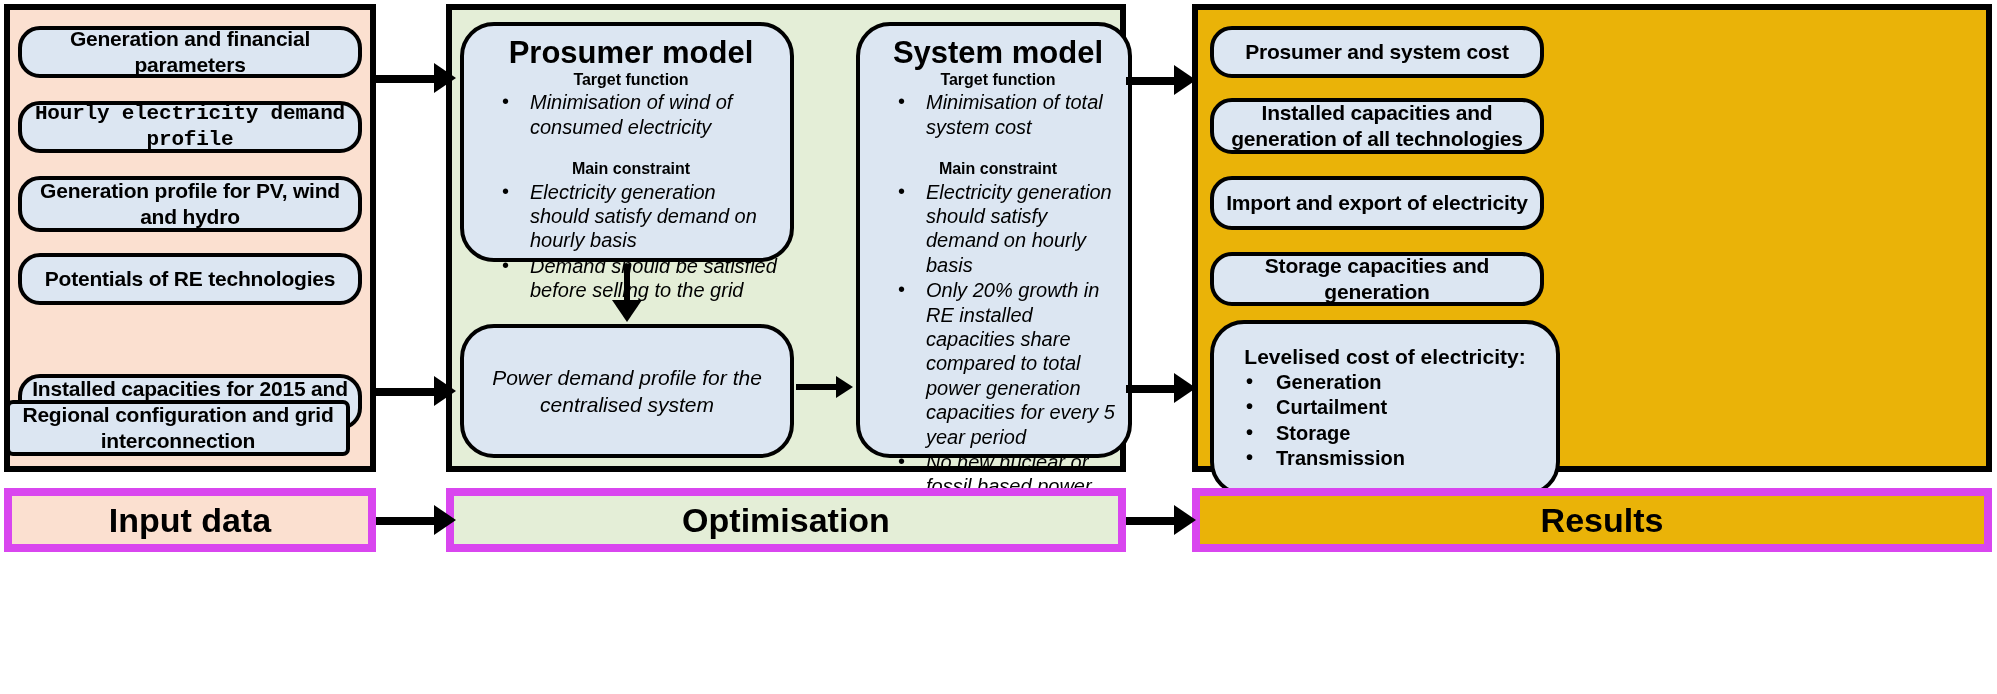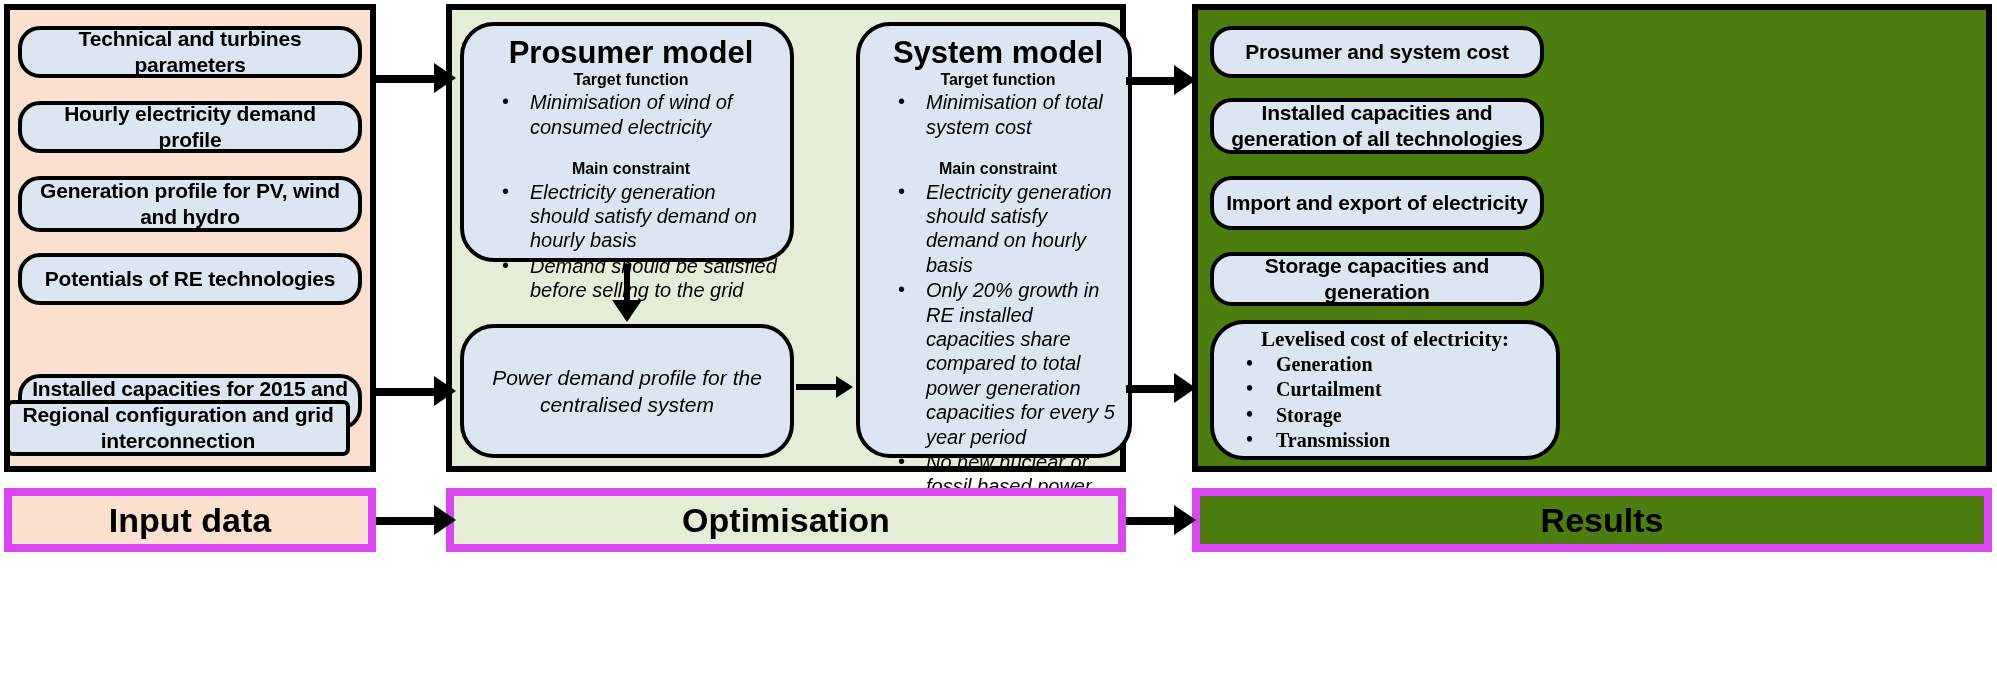--- a/index.html
+++ b/index.html
@@ -21,21 +21,21 @@
   }
 
   
   .panel {
     position: absolute;
     border: 6px solid #000;
     box-sizing: border-box;
   }
   .panel-input    { background: #fbe0d0; }
   .panel-optim    { background: #e4eed7; }
-  .panel-results  { background: #4d7c0f; padding-left: 20px; }
+  .panel-results  { background: #eab308; padding-left: 20px; }
 
   
   .rbox {
     position: absolute;
     background: #dce6f2;
     border: 4px solid #000;
     border-radius: 22px;
     box-sizing: border-box;
     display: flex;
     flex-direction: column;
@@ -158,24 +158,24 @@
 </style>
 </head>
 <body>
 
 <div class="canvas">
 
   <div class="panel panel-input" style="left:4px; top:4px; width:372px; height:468px;">
   </div>
 
   <div class="rbox" style="left:18px; top:26px; width:344px; height:52px;">
-    <div class="lbl">Technical and turbines parameters</div>
-  </div>
-
-  <div class="rbox" style="left:18px; top:101px; width:344px; height:52px;">
+    <div class="lbl">Generation and financial parameters</div>
+  </div>
+
+  <div class="rbox" style="left:18px; top:101px; width:344px; height:52px;font-family:Liberation Mono, monospace;">
     <div class="lbl">Hourly electricity demand profile</div>
   </div>
 
   <div class="rbox" style="left:18px; top:176px; width:344px; height:56px;">
     <div class="lbl">Generation profile for PV, wind and hydro</div>
   </div>
 
   <div class="rbox" style="left:18px; top:253px; width:344px; height:52px;">
     <div class="lbl">Potentials of RE technologies</div>
   </div>
@@ -246,21 +246,21 @@
   </div>
 
   <div class="rbox" style="left:1210px; top:252px; width:334px; height:54px;">
     <div class="lbl">Storage capacities and generation</div>
   </div>
 
   <div class="rbox" style="left:1210px; top:176px; width:334px; height:54px;">
     <div class="lbl">Import and export of electricity</div>
   </div>
 
-  <div class="rbox big-radius" style="left:1210px; top:320px; width:350px; height:140px; align-items:stretch; justify-content:center; padding:6px 10px;font-family:Liberation Serif, serif;">
+  <div class="rbox big-radius" style="left:1210px; top:320px; width:350px; height:176px; align-items:stretch; justify-content:center; padding:6px 10px;">
     <div class="sec-head" style="font-size:21px;">Levelised cost of electricity:</div>
     <ul class="blist bold-items">
       <li>Generation</li>
       <li>Curtailment</li>
       <li>Storage</li>
       <li>Transmission</li>
     </ul>
   </div>
 
   <div class="arrow arrow-r" style="left:376px; top:63px; width:80px; height:30px;">

